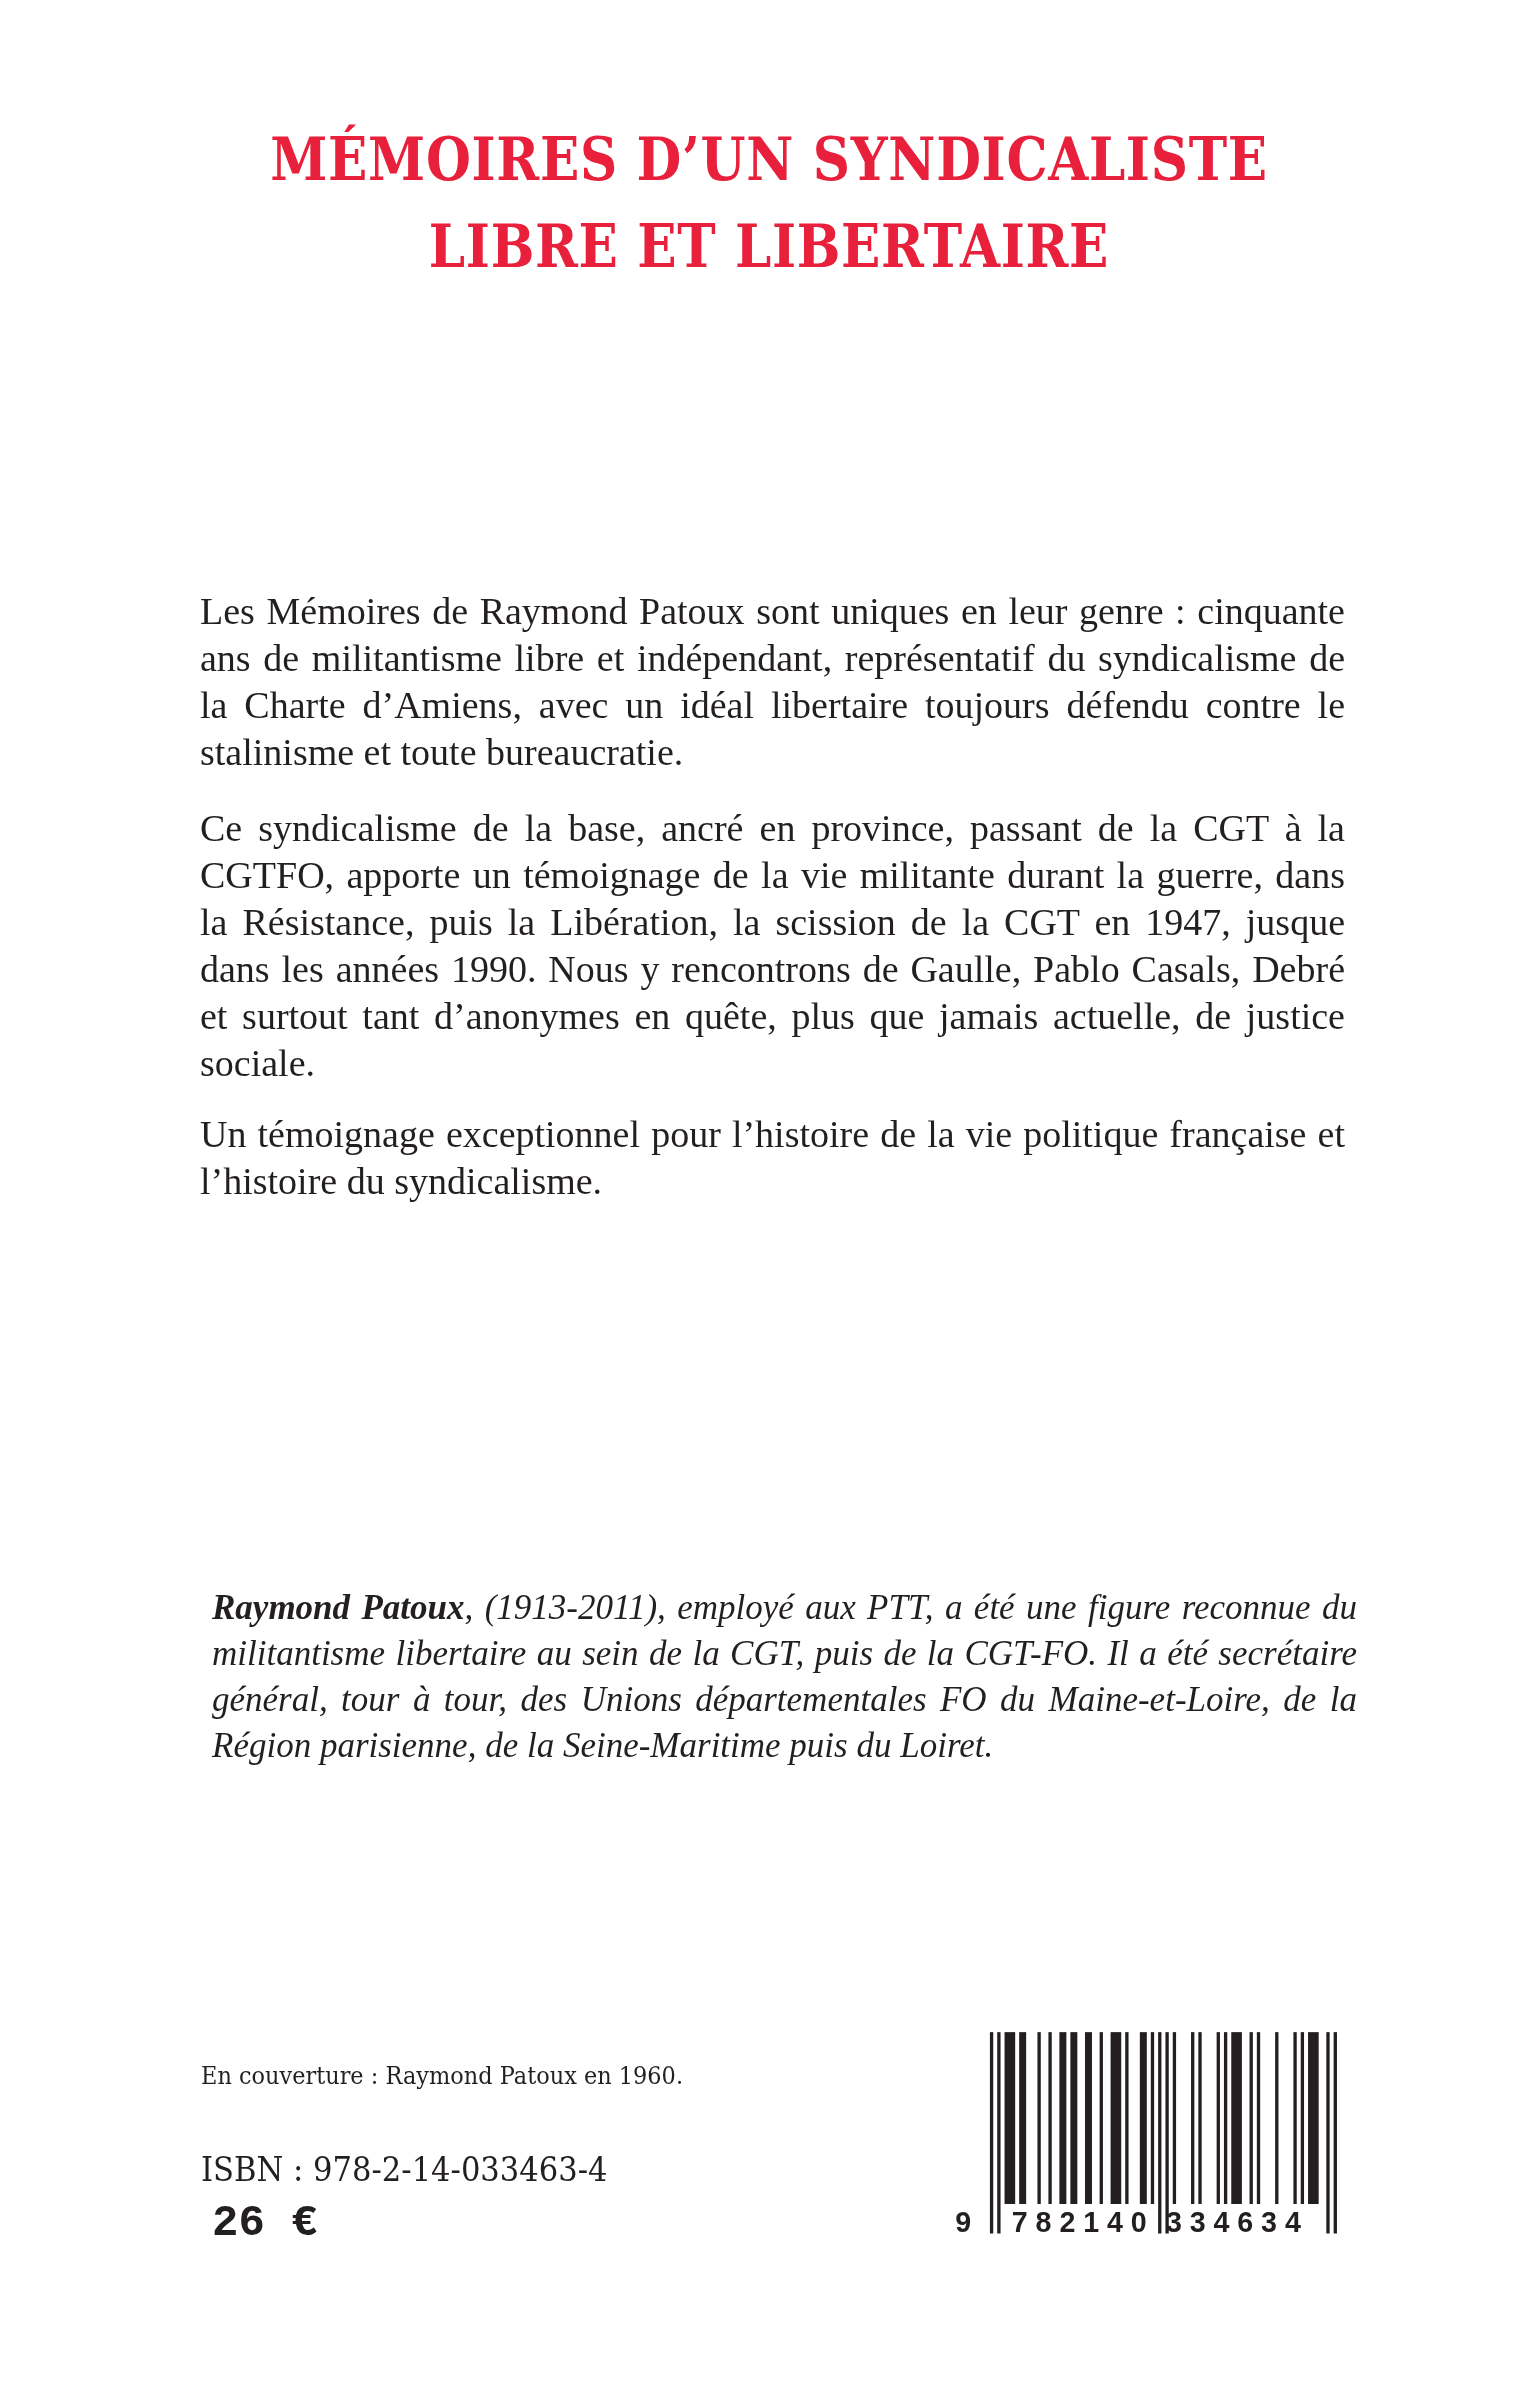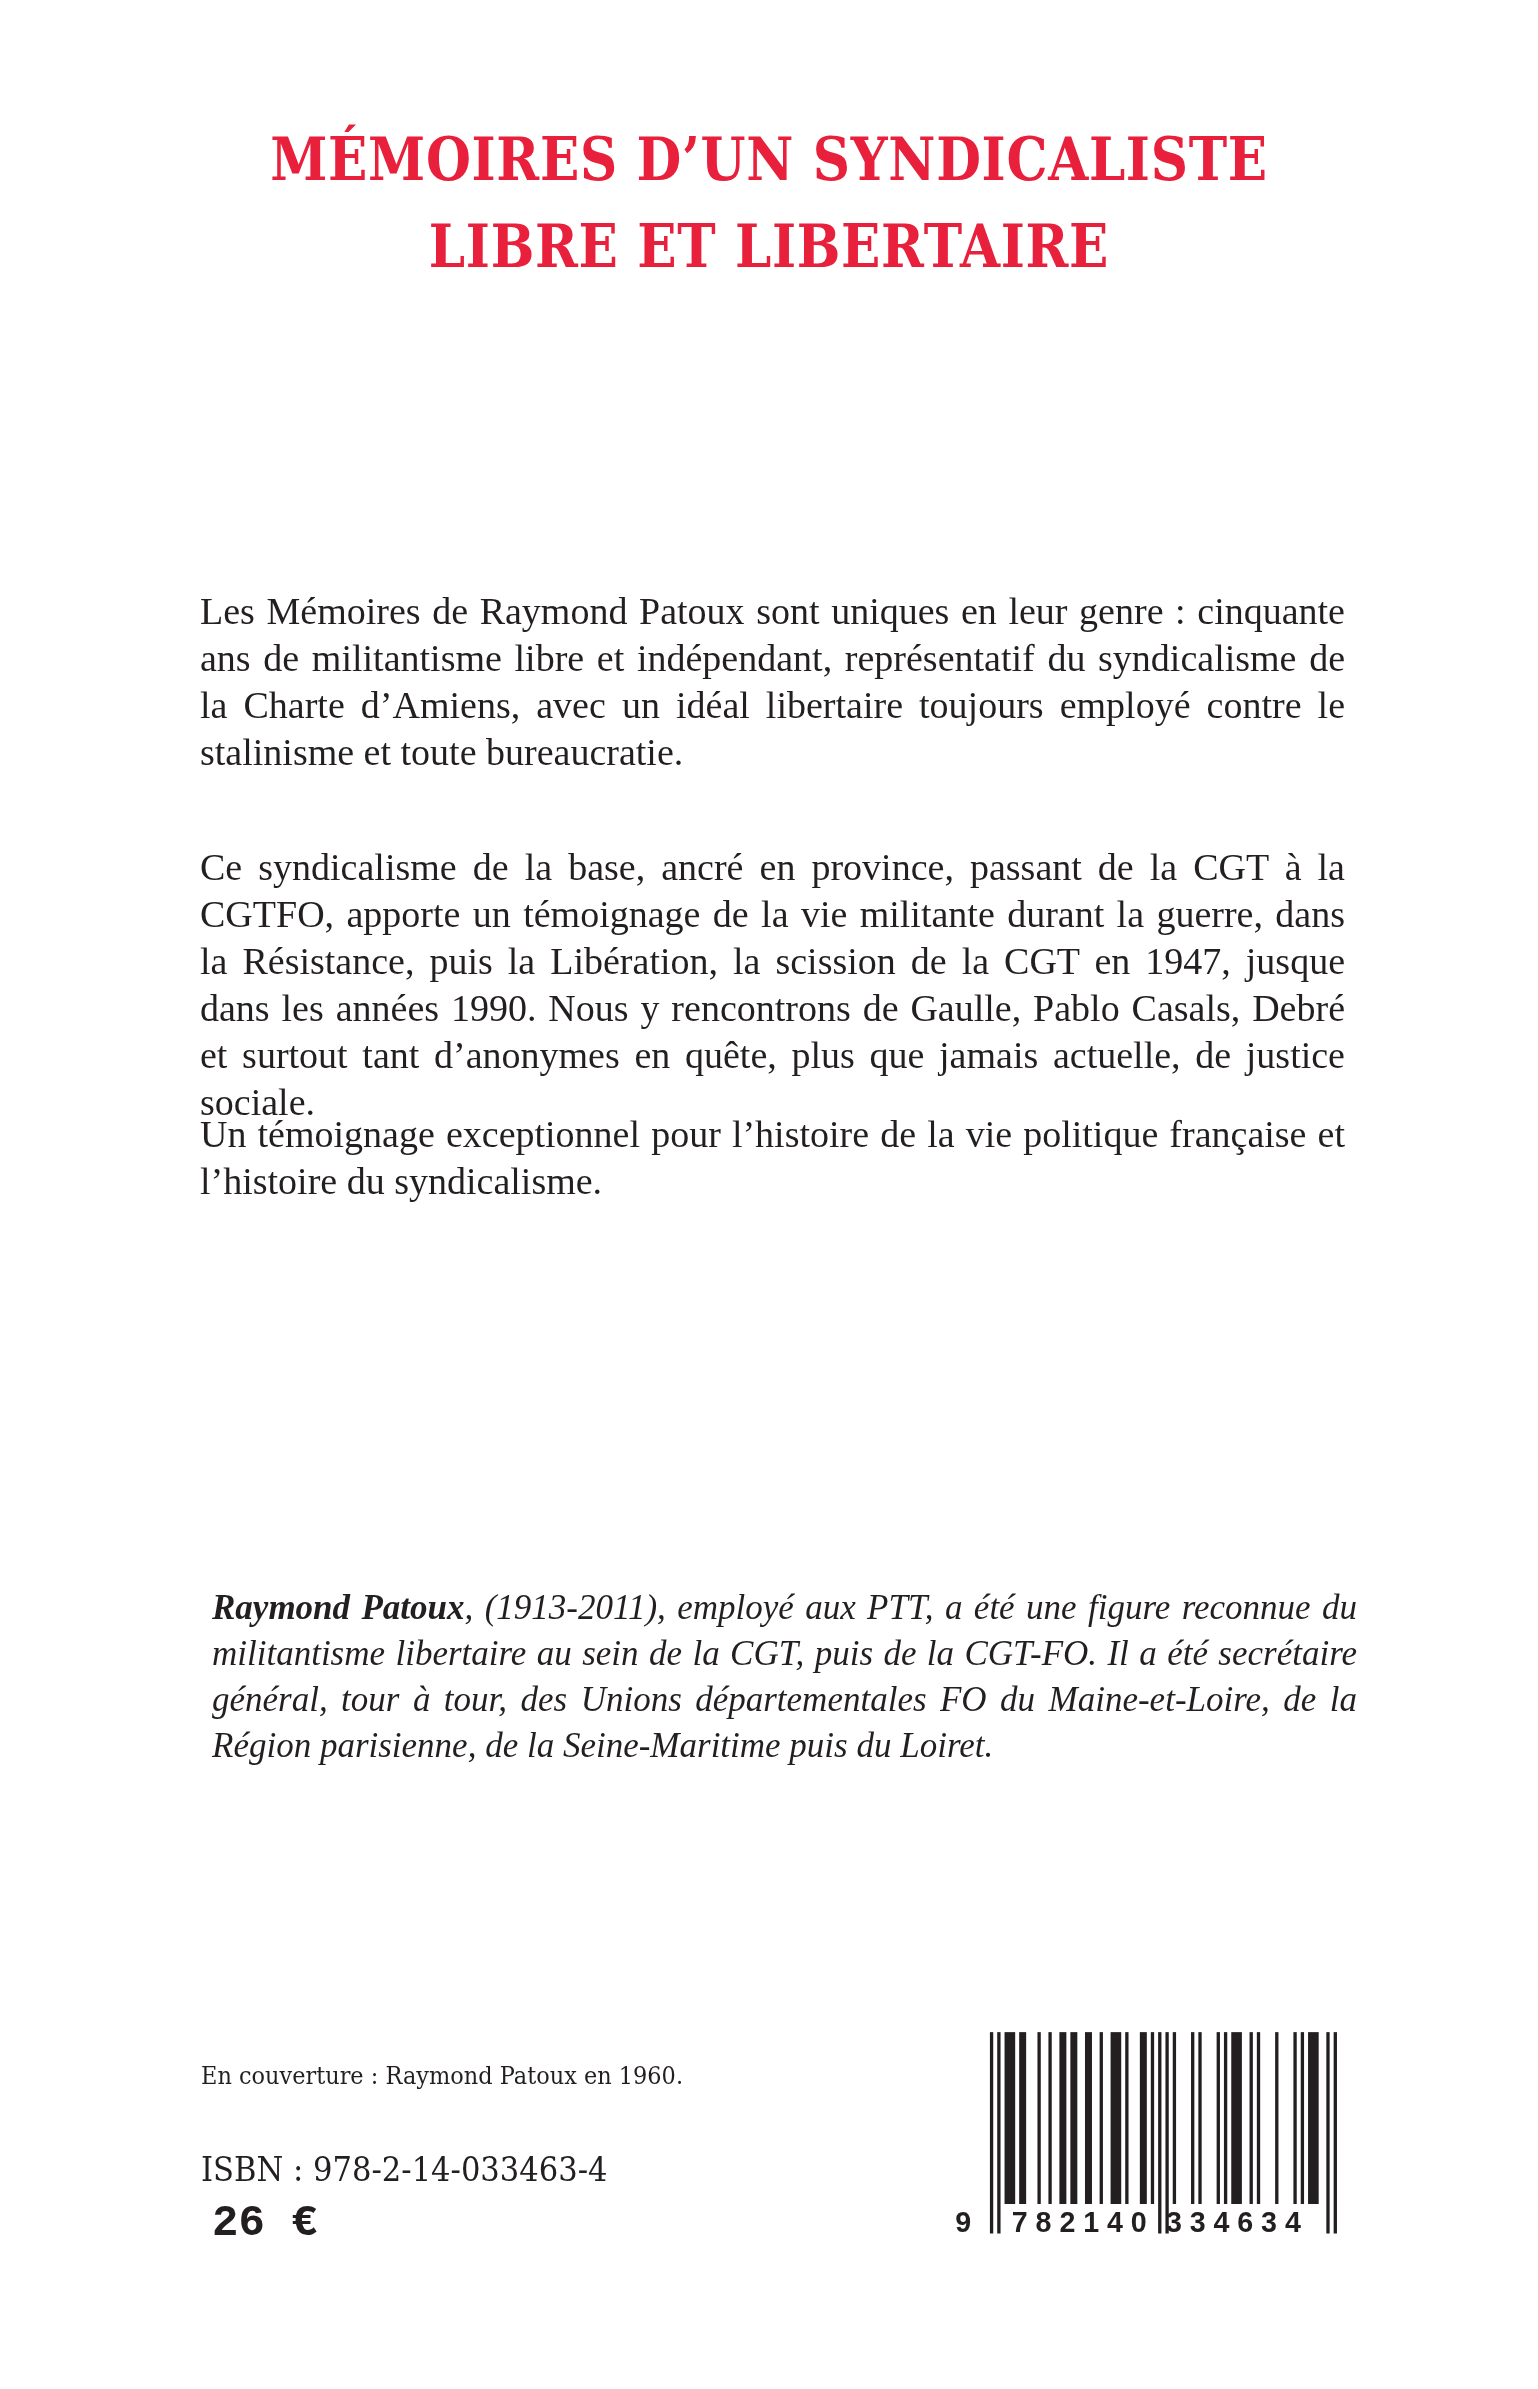--- a/index.html
+++ b/index.html
@@ -37,21 +37,21 @@
       left: 200px;
       width: 1145px;
       font-family: "Liberation Serif", serif;
       font-size: 38px;
       line-height: 47px;
       text-align: justify;
       text-align-last: left;
       margin: 0;
     }
     .p1 { top: 588px; }
-    .p2 { top: 844px; font-family: Liberation Serif, serif; }
+    .p2 { top: 805px; font-family: Liberation Serif, serif; }
     .p3 { top: 1111px; }
 
     .bio {
       position: absolute;
       left: 200px;
       top: 1573px;
       width: 1145px;
       font-family: "Liberation Serif", serif;
       font-style: italic;
       font-size: 35px;
@@ -114,21 +114,21 @@
     }
   </style>
 </head>
 <body>
 
 <h1 class="title">
   <span>MÉMOIRES D’UN SYNDICALISTE</span>
   <span>LIBRE ET LIBERTAIRE</span>
 </h1>
 
-<p class="body-col p1">Les Mémoires de Raymond Patoux sont uniques en leur genre : cinquante ans de militantisme libre et indépendant, représentatif  du syndicalisme de la Charte d’Amiens, avec un  idéal libertaire toujours employé contre le stalinisme et toute bureaucratie.</p>
+<p class="body-col p1">Les Mémoires de Raymond Patoux sont uniques en leur genre : cinquante ans de militantisme libre et indépendant, représentatif  du syndicalisme de la Charte d’Amiens, avec un  idéal libertaire toujours défendu contre le stalinisme et toute bureaucratie.</p>
 <p class="body-col p2">Ce syndicalisme de la base, ancré en province, passant de la CGT à la CGTFO,  apporte un témoignage de la vie militante durant la  guerre, dans la Résistance, puis la Libération, la scission de la CGT en 1947, jusque dans les années 1990. Nous y rencontrons de Gaulle, Pablo Casals, Debré et surtout tant d’anonymes en quête, plus que jamais actuelle, de justice sociale.</p>
 <p class="body-col p3">Un témoignage exceptionnel pour l’histoire de la vie politique française et l’histoire du syndicalisme.</p>
 
 <p class="bio"><span class="name">Raymond Patoux</span><span class="rest">, (1913-2011), employé aux PTT, a été une figure reconnue du militantisme libertaire au sein de la CGT, puis de la CGT-FO. Il a été secrétaire général, tour à tour, des Unions départementales FO du Maine-et-Loire, de la Région parisienne, de la Seine-Maritime puis du Loiret.</span></p>
 
 <div class="credit">En couverture : Raymond Patoux en 1960.</div>
 <div class="isbn">ISBN : 978-2-14-033463-4</div>
 <div class="price">26 €</div>
 
 <div class="barcode">

